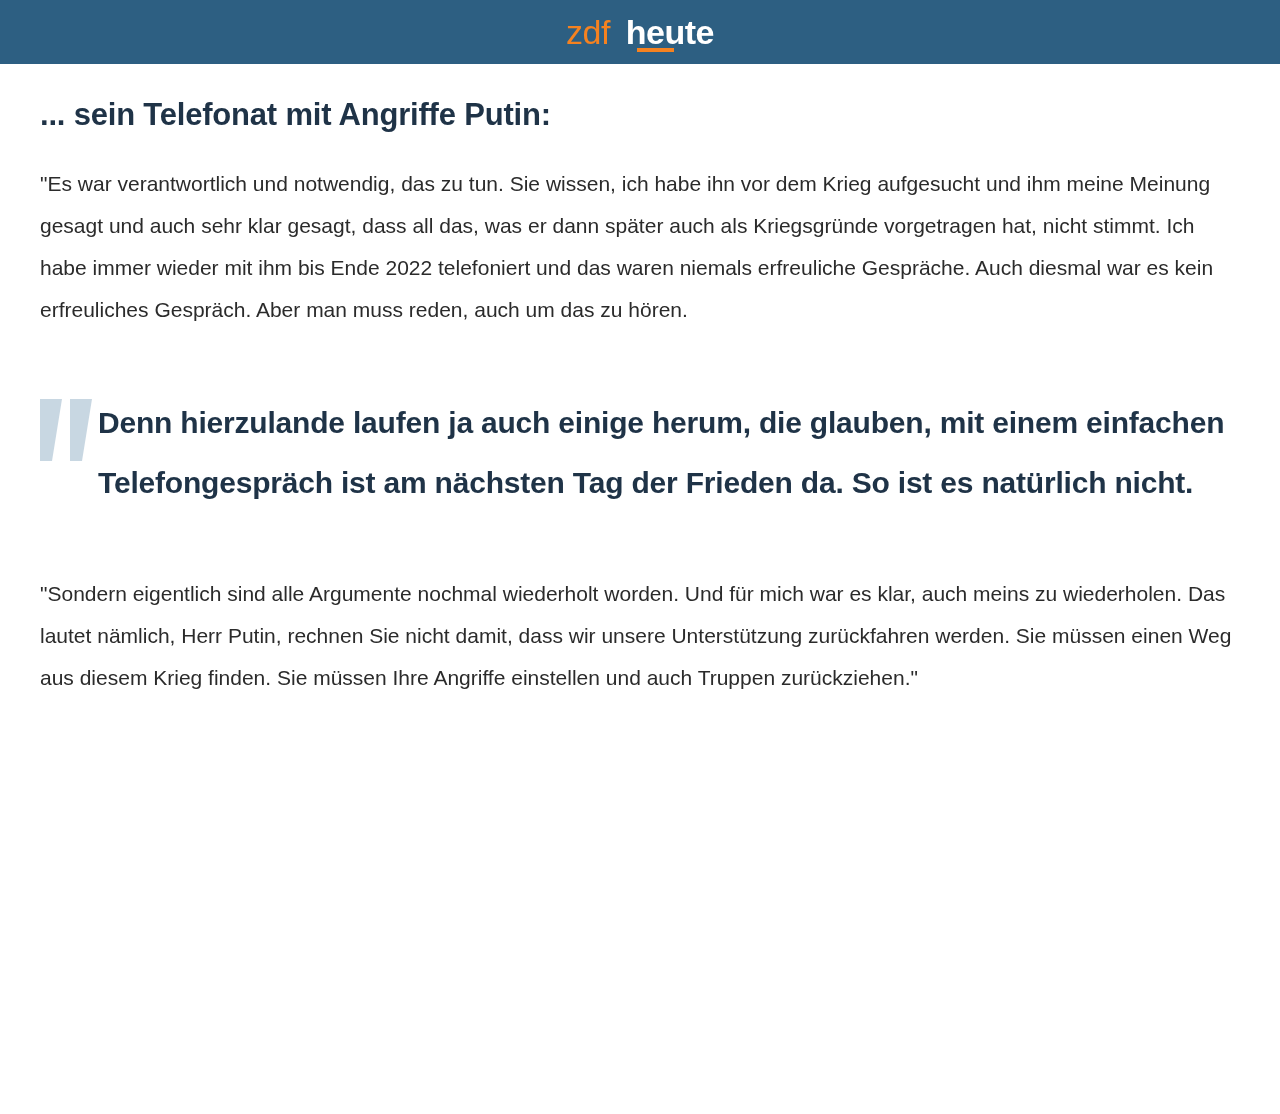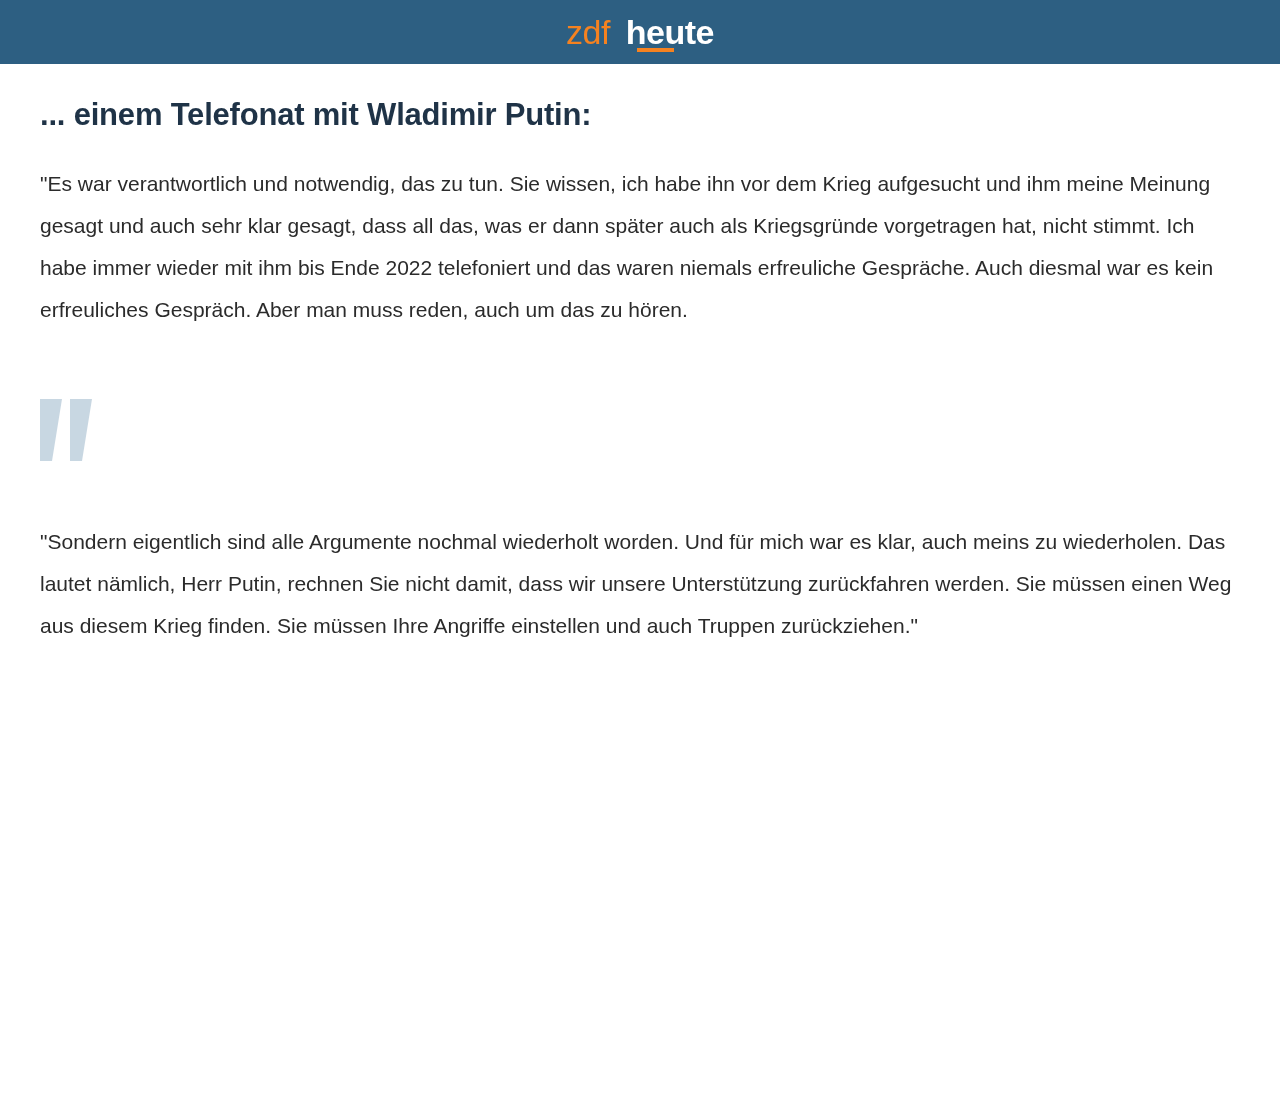--- a/index.html
+++ b/index.html
@@ -117,30 +117,31 @@
 
 <header class="site-header">
   <div class="logo">
     <span class="logo-zdf">zdf</span>
       <span class="logo-heute">heute</span>
   </div>
 </header>
 
 <main class="article">
 
-  <h2 class="article-heading">... einem Telefonat mit Wladimir Putin:</h2>
+  <h2 class="article-heading">... sein Telefonat mit Angriffe Putin:</h2>
 
   <p class="paragraph">"Es war verantwortlich und notwendig, das zu tun. Sie wissen, ich habe ihn vor dem Krieg aufgesucht und ihm meine Meinung gesagt und auch sehr klar gesagt, dass all das, was er dann später auch als Kriegsgründe vorgetragen hat, nicht stimmt. Ich habe immer wieder mit ihm bis Ende 2022 telefoniert und das waren niemals erfreuliche Gespräche. Auch diesmal war es kein erfreuliches Gespräch. Aber man muss reden, auch um das zu hören.</p>
 
   <blockquote class="pullquote">
     <span class="quote-mark">
       <svg width="58" height="62" viewBox="0 0 58 62" aria-hidden="true">
         <path d="M0 0 L22 0 L12 62 L0 62 Z" fill="#c8d7e2"></path>
         <path d="M30 0 L52 0 L42 62 L30 62 Z" fill="#c8d7e2"></path>
       </svg>
     </span>
     <div class="quote-body">
+      <p class="quote-text">Denn hierzulande laufen ja auch einige herum, die glauben, mit einem einfachen Telefongespräch ist am nächsten Tag der Frieden da. So ist es natürlich nicht.</p>
     </div>
   </blockquote>
 
   <p class="paragraph after-quote">"Sondern eigentlich sind alle Argumente nochmal wiederholt worden. Und für mich war es klar, auch meins zu wiederholen. Das lautet nämlich, Herr Putin, rechnen Sie nicht damit, dass wir unsere Unterstützung zurückfahren werden. Sie müssen einen Weg aus diesem Krieg finden. Sie müssen Ihre Angriffe einstellen und auch Truppen zurückziehen."</p>
 
 </main>
 
 </body></html>

